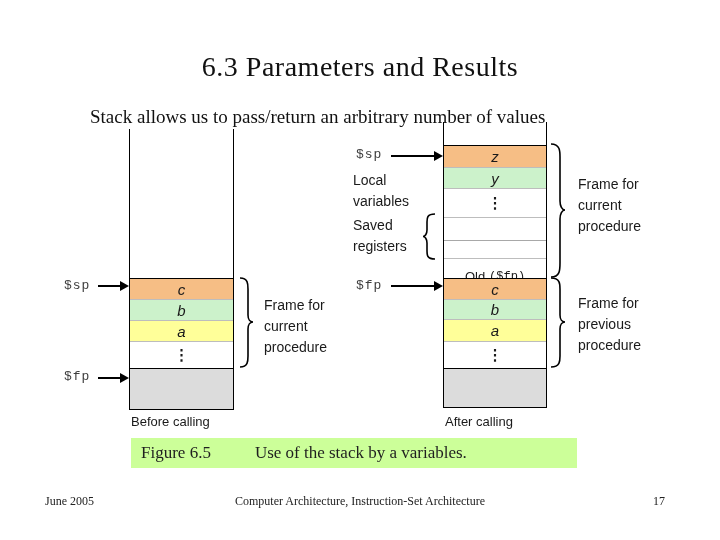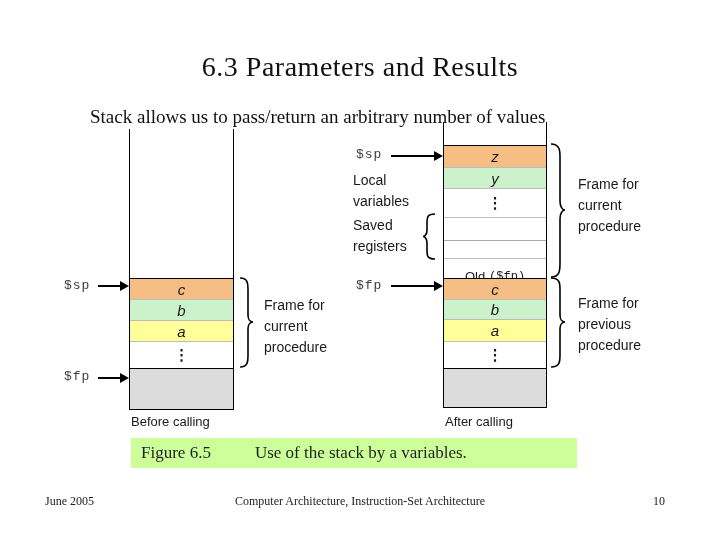--- a/index.html
+++ b/index.html
@@ -153,16 +153,16 @@
   <div class="caption-sm" style="left:445px;top:414px;">After calling</div>
 
   <div class="fig-caption">
     <span class="lab">Figure 6.5</span>
     <span class="txt">Use of the stack by a variables.</span>
   </div>
 
   <div class="footer">
     <span class="date">June 2005</span>
     <span class="center">Computer Architecture, Instruction-Set Architecture</span>
-    <span class="page">10</span>
+    <span class="page">17</span>
   </div>
 
 </div>
 
 </body></html>

